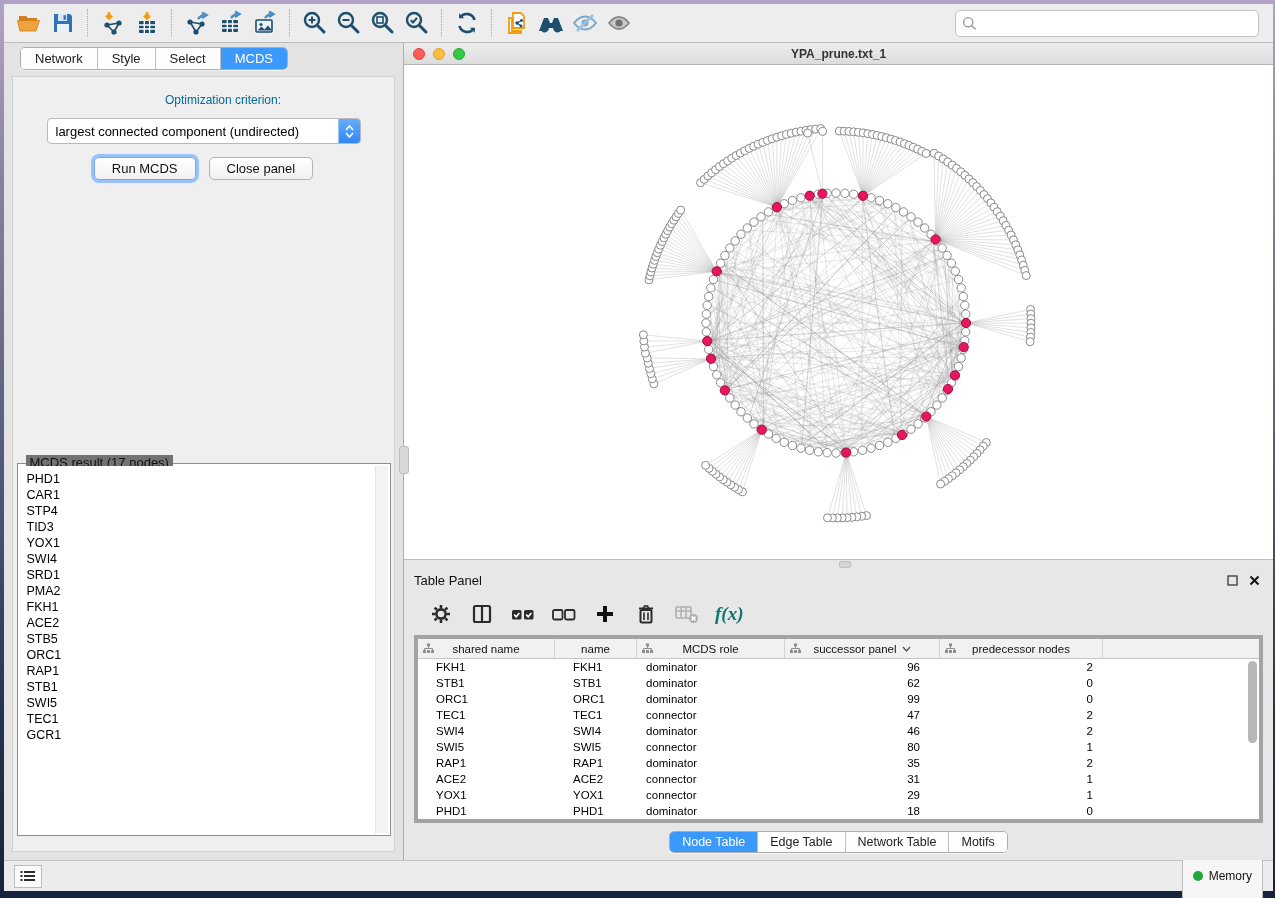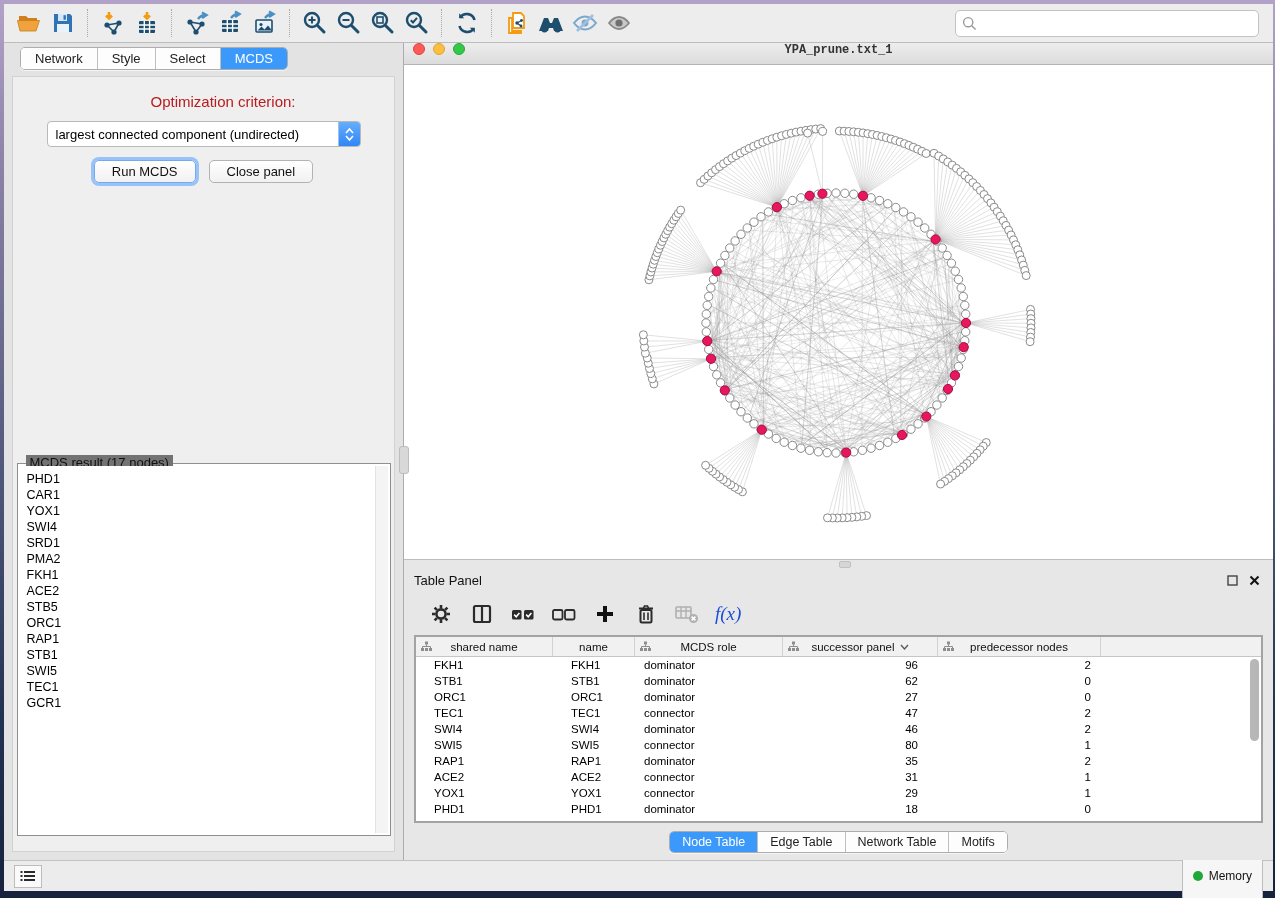--- a/index.html
+++ b/index.html
@@ -25,54 +25,54 @@
   .phead{height:26px;display:flex;align-items:center;padding:0 10px;flex:0 0 auto;}
   .phead .ptitle{font-size:13px;color:#111;}
   .phead .pspacer{flex:1;}
   .picon{width:18px;height:18px;display:flex;align-items:center;justify-content:center;margin-left:4px;}
   .seg{display:flex;border:1px solid #adadad;border-radius:5px;overflow:hidden;background:#fff;box-shadow:0 1px 0 rgba(255,255,255,.6);}
   .seg .sgi{padding:3px 14px;font-size:13px;color:#222;border-right:1px solid #bfbfbf;background:#fdfdfd;white-space:nowrap;}
   .seg .sgi:last-child{border-right:none;}
   .seg .sgi.active{background:#3b99fc;color:#fff;}
   .cp-tabs{display:flex;justify-content:flex-start;padding:4px 16px 6px;flex:0 0 auto;}
   .cp-body{flex:1;margin:0 8px 8px;background:#efefef;border:1px solid #d2d2d2;display:flex;flex-direction:column;align-items:center;min-height:0;}
-  .opt-label{margin-top:16px;font-size:15px;color:#b91c1c;margin-left:39px;}
+  .opt-label{margin-top:16px;font-size:12px;color:#0369a1;margin-left:39px;}
   .select{margin-top:11px;width:312px;height:24px;background:#fff;border:1px solid #b9b9b9;border-radius:4px;display:flex;align-items:center;overflow:hidden;}
   .select .sval{flex:1;font-size:13px;padding:0 8px;white-space:nowrap;}
   .select .scap{width:21px;height:100%;background:linear-gradient(#66aefb,#2f86f6);display:flex;flex-direction:column;align-items:center;justify-content:center;gap:1px;border-left:1px solid #9cc2ef;}
   .select .scap svg{display:block;}
   .btnrow{margin-top:13px;display:flex;gap:13px;}
   .mbtn{font-size:13px;color:#111;background:linear-gradient(#ffffff,#f1f1f1);border:1px solid #b3b3b3;border-radius:5px;padding:3px 17px;}
   .mbtn.focus{box-shadow:0 0 0 3px rgba(82,157,255,.55);border-color:#74a9ef;}
   .cp-spacer{flex:1;}
   .group{position:relative;width:372px;height:371px;margin-bottom:15px;border:1px solid #8f8f8f;background:#fff;flex:0 0 auto;}
   .gtitle{position:absolute;top:-9px;left:8px;background:#737373;padding:0 4px;font-size:13px;color:#111;}
   .glist{position:absolute;inset:2px;background:#fff;overflow:hidden;padding:5px 0 0 7px;}
   .glist .li{font-size:12.5px;line-height:16px;color:#000;}
   .gscroll{position:absolute;top:2px;right:2px;bottom:2px;width:12px;background:#f4f4f4;border-left:1px solid #e3e3e3;}
   
   .rcol{flex:1;display:flex;flex-direction:column;min-width:0;}
   .netwin{height:516px;flex:0 0 auto;display:flex;flex-direction:column;border-bottom:1px solid #bdbdbd;}
-  .titlebar{height:21px;background:linear-gradient(#ededed,#dcdcdc);border-bottom:1px solid #b3b3b3;display:flex;position:relative;flex:0 0 auto;font-family:Liberation Mono, monospace;}
+  .titlebar{height:21px;background:linear-gradient(#ededed,#dcdcdc);border-bottom:1px solid #b3b3b3;display:flex;align-items:center;position:relative;flex:0 0 auto;}
   .lights{display:flex;gap:8px;margin-left:9px;}
   .light{width:12px;height:12px;border-radius:50%;}
   .light.red{background:#fc5b57;border:1px solid #e1443f;box-sizing:border-box;}
   .light.yellow{background:#fdbe3f;border:1px solid #e0a433;box-sizing:border-box;}
   .light.green{background:#34c848;border:1px solid #2aa838;box-sizing:border-box;}
   .wtitle{position:absolute;left:0;right:0;text-align:center;font-size:12px;font-weight:700;color:#333;}
   .canvas{flex:1;background:#fff;position:relative;}
   .canvas svg{position:absolute;left:0;top:0;}
   .hsplit{height:7px;background:#e7e7e7;position:relative;flex:0 0 auto;}
   .hthumb{position:absolute;left:50%;top:1px;width:10px;height:5px;background:#d6d6d6;border:1px solid #c0c0c0;border-radius:2px;}
   
   .tpanel{flex:1;background:#e7e7e7;display:flex;flex-direction:column;min-height:0;}
   .tp-toolbar{height:42px;display:flex;align-items:center;gap:15px;padding-left:24px;flex:0 0 auto;}
   .tico{display:flex;align-items:center;justify-content:center;width:26px;height:26px;}
-  .fx{font-family:"Liberation Serif","DejaVu Serif",serif;font-style:italic;font-size:19px;color:#1d4ed8;}
-  .twrap{flex:1;margin:0 10px;border:2px solid #a3a3a3;background:#fff;position:relative;overflow:hidden;min-height:0;}
+  .fx{font-family:"Liberation Serif","DejaVu Serif",serif;font-style:italic;font-size:19px;color:#0f766e;font-weight:bold;}
+  .twrap{flex:1;margin:0 10px;border:4px solid #a3a3a3;background:#fff;position:relative;overflow:hidden;min-height:0;}
   .thead{display:flex;height:19px;background:#f1f1f1;border-bottom:1px solid #c6c6c6;}
   .th{display:flex;align-items:center;justify-content:center;position:relative;border-right:1px solid #d2d2d2;font-size:11.5px;color:#111;gap:5px;box-sizing:border-box;}
   .th .cticon{position:absolute;left:5px;top:4px;}
   .trow{display:flex;height:16px;}
   .td{font-size:11.5px;color:#000;line-height:16px;white-space:nowrap;overflow:hidden;box-sizing:border-box;}
   .vscroll{position:absolute;top:20px;right:1px;bottom:1px;width:11px;}
   .vscroll .thumb{position:absolute;top:2px;left:1px;width:9px;height:82px;background:#b7b7b7;border-radius:5px;}
   .tp-tabs{height:37px;display:flex;align-items:center;justify-content:center;flex:0 0 auto;}
   .tp-tabs .sgi{padding:3px 12px;font-size:12.5px;}
   
@@ -257,20 +257,22 @@
         <div class="btnrow">
           <button class="mbtn focus">Run MCDS</button>
           <button class="mbtn">Close panel</button>
         </div>
         <div class="cp-spacer"></div>
         <div class="group">
           <span class="gtitle">MCDS result (17 nodes)</span>
           <div class="glist" id="mcds-list">
               <div class="li">PHD1</div>
               <div class="li">CAR1</div>
+              <div class="li">STP4</div>
+              <div class="li">TID3</div>
               <div class="li">YOX1</div>
               <div class="li">SWI4</div>
               <div class="li">SRD1</div>
               <div class="li">PMA2</div>
               <div class="li">FKH1</div>
               <div class="li">ACE2</div>
               <div class="li">STB5</div>
               <div class="li">ORC1</div>
               <div class="li">RAP1</div>
               <div class="li">STB1</div>
@@ -1201,21 +1203,21 @@
                 <div class="td" style="width: 137px; text-align: left; padding-left: 18px;">STB1</div>
                 <div class="td" style="width: 82px; text-align: left; padding-left: 18px;">STB1</div>
                 <div class="td" style="width: 148px; text-align: left; padding-left: 9px;">dominator</div>
                 <div class="td" style="width: 155px; text-align: right; padding-right: 20px;">62</div>
                 <div class="td" style="width: 163px; text-align: right; padding-right: 10px;">0</div>
               </div>
               <div class="trow">
                 <div class="td" style="width: 137px; text-align: left; padding-left: 18px;">ORC1</div>
                 <div class="td" style="width: 82px; text-align: left; padding-left: 18px;">ORC1</div>
                 <div class="td" style="width: 148px; text-align: left; padding-left: 9px;">dominator</div>
-                <div class="td" style="width: 155px; text-align: right; padding-right: 20px;">27</div>
+                <div class="td" style="width: 155px; text-align: right; padding-right: 20px;">99</div>
                 <div class="td" style="width: 163px; text-align: right; padding-right: 10px;">0</div>
               </div>
               <div class="trow">
                 <div class="td" style="width: 137px; text-align: left; padding-left: 18px;">TEC1</div>
                 <div class="td" style="width: 82px; text-align: left; padding-left: 18px;">TEC1</div>
                 <div class="td" style="width: 148px; text-align: left; padding-left: 9px;">connector</div>
                 <div class="td" style="width: 155px; text-align: right; padding-right: 20px;">47</div>
                 <div class="td" style="width: 163px; text-align: right; padding-right: 10px;">2</div>
               </div>
               <div class="trow">

